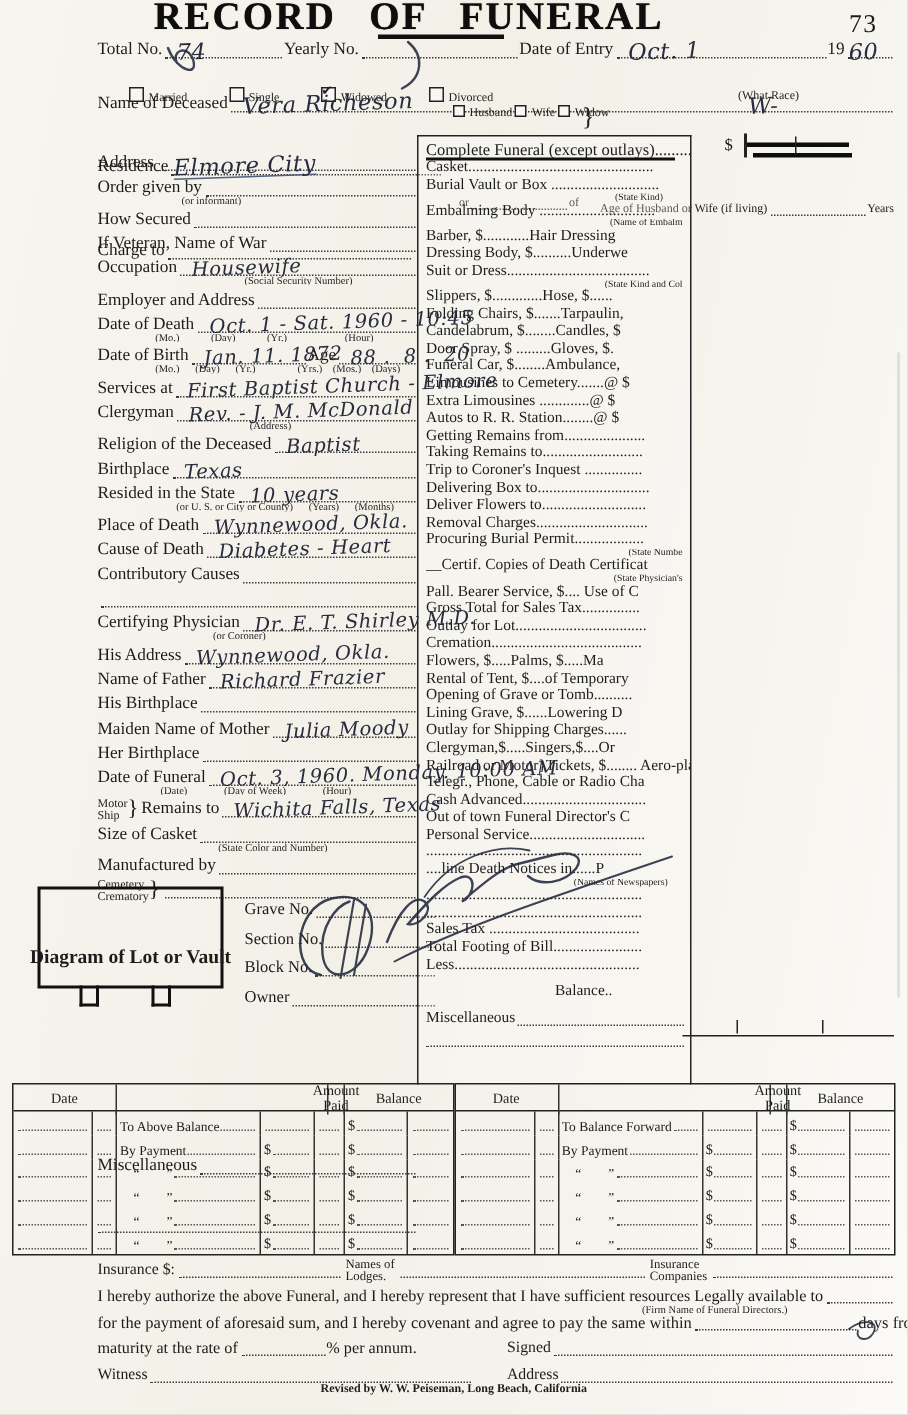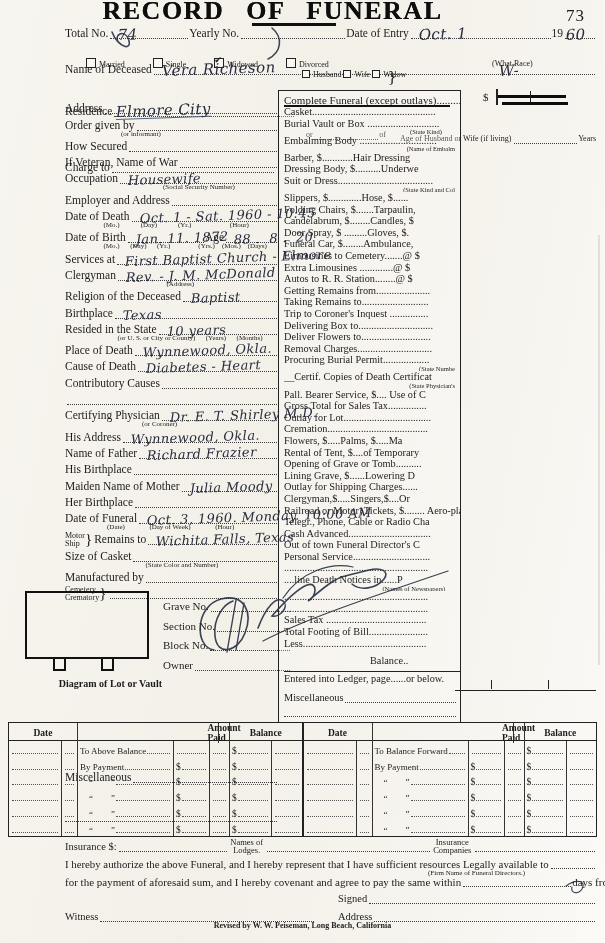--- a/index.html
+++ b/index.html
@@ -50,45 +50,45 @@
   .money-head .l1{position:absolute;left:15px;top:6px;width:68px;height:2.6px;background:#0d0d0d;}
   .money-head .l2{position:absolute;left:19px;top:13px;width:66px;height:2.6px;background:#0d0d0d;}
   .money-head .vt2{position:absolute;left:47px;top:2px;width:1.2px;height:11px;background:#222;}
   .ledger-ext{left:455px;top:676px;width:141px;height:14px;border-bottom:1.5px solid #222;}
   .ledger-ext .t1,.ledger-ext .t2{position:absolute;top:4px;width:1.3px;height:9px;background:#222;}
   .ledger-ext .t1{left:36px;} .ledger-ext .t2{left:93px;}
   
   .diagram{left:25px;top:591px;width:120px;height:64px;border:2.6px solid #111;}
   .leg{position:absolute;top:100%;width:9px;height:12px;border:2.6px solid #111;border-top:none;background:transparent;}
   .leg1{left:26px;} .leg2{left:74px;}
-  .diagcap{left:12px;top:678px;width:150px;text-align:right;font-size:10px;font-weight:bold;}
+  .diagcap{left:12px;top:630px;width:150px;text-align:center;font-size:13px;font-weight:bold;}
   .lotfields{left:163px;top:594px;width:128px;}
   .lotfields .frow{height:19.4px;font-size:11px;}
   
   .miscline{left:65px;width:213px;}
   
   .ptable{left:8px;top:722px;width:589px;display:flex;font-size:10px;}
   .phalf{width:50%;border:1.6px solid #222;}
   .phalf.lh{border-right-width:.8px;} .phalf.rh{border-left-width:.8px;}
   .pheader{display:grid;grid-template-columns:52px 16px 96px 36px 20px 42px 1fr;height:17px;
-           border-bottom:1.4px solid #222;align-items:center;text-align:left;font-size:9.5px;font-weight:bold;}
+           border-bottom:1.4px solid #222;align-items:center;text-align:center;font-size:9.5px;}
   .ph{height:100%;display:flex;align-items:center;justify-content:center;}
   .phdate{grid-column:1/3;} .phdesc{grid-column:3/4;border-left:1px solid #333;}
   .phamt{grid-column:4/6;border-left:1px solid #333;margin-left:45px;} .phbal{grid-column:6/8;border-left:1px solid #333;}
   .prow{display:grid;grid-template-columns:52px 16px 96px 36px 20px 42px 1fr;height:15.8px;}
   .pc{display:flex;align-items:flex-end;overflow:hidden;padding:0 2px;border-left:1px solid #333;}
   .pc.c1{border-left:none;}
   .ln{border-bottom:1.3px dotted #555;height:4px;flex:1 1 auto;margin:0 1px 3px;}
   .pdesc{font-size:9px;white-space:pre;margin-bottom:1px;}
   .pdol{font-size:9.5px;margin-bottom:1px;white-space:pre;}
   .pdol:empty{display:none;}
   
   .footrow{display:flex;align-items:flex-end;font-size:10.5px;line-height:12px;}
   .f-ins{left:65px;top:838px;width:531px;}
-  .stacklbl{display:inline-block;font-size:8.5px;line-height:8px;white-space:pre;margin:0 2px -1px 2px;text-align:center;}
+  .stacklbl{display:inline-block;font-size:8.5px;line-height:8px;white-space:pre;margin:0 2px -1px 2px;}
   .f-p1{left:65px;top:858px;width:531px;font-size:10.8px;}
   .f-p1sub{left:428px;top:869px;font-size:7px;}
   .f-p2{left:65px;top:876px;width:531px;font-size:11px;}
   .f-p3{left:65px;top:893px;width:260px;font-size:10.8px;}
   .f-signed{left:338px;top:893px;width:258px;}
   .f-witness{left:65px;top:911px;width:250px;}
   .f-address{left:338px;top:911px;width:258px;}
   .f-credit{left:0;right:0;top:921px;text-align:center;font-size:8px;font-weight:bold;}
   .edge-smudge{left:598px;top:235px;width:2px;height:430px;background:rgba(60,60,60,.12);}
   .ink{left:0;top:0;pointer-events:none;z-index:6;}
@@ -521,21 +521,20 @@
         <div class="crow"><span>........................................................</span></div>
 
         <div class="crow"><span>Sales Tax .......................................</span></div>
 
         <div class="crow"><span>Total Footing of Bill.......................</span></div>
 
         <div class="crow"><span>Less................................................</span></div>
 
       </div>
     <div class="crow balance">Balance..</div>
-    <div class="crow ledger">Entered into Ledger, page......or below.</div>
     <div class="crow cmisc">
       <span>Miscellaneous</span>
       <span class="leader"></span>
     </div>
     <div class="cdots"></div>
   </div>
 
   <div class="abs money-head">
     <span class="d">$</span>
     <span class="vt"></span>
@@ -910,20 +909,25 @@
     <span class="leader"></span>
   </div>
   <div class="abs f-p1sub">(Firm Name of Funeral Directors.)</div>
 
   <div class="abs footrow f-p2">
     <span class="lbl">for the payment of aforesaid sum, and I hereby covenant and agree to pay the same within</span>
     <span class="leader" style="flex:0 0 108px"></span>
     <span class="lbl">days from date.    Interest to accrue from</span>
   </div>
 
+  <div class="abs footrow f-p3">
+    <span class="lbl">maturity at the rate of</span>
+    <span class="leader" style="flex:0 0 56px"></span>
+    <span class="lbl">% per annum.</span>
+  </div>
   <div class="abs footrow f-witness">
     <span class="lbl">Witness</span>
     <span class="leader"></span>
   </div>
 
   <div class="abs footrow f-signed">
     <span class="lbl">Signed</span>
     <span class="leader"></span>
   </div>
   <div class="abs footrow f-address">

